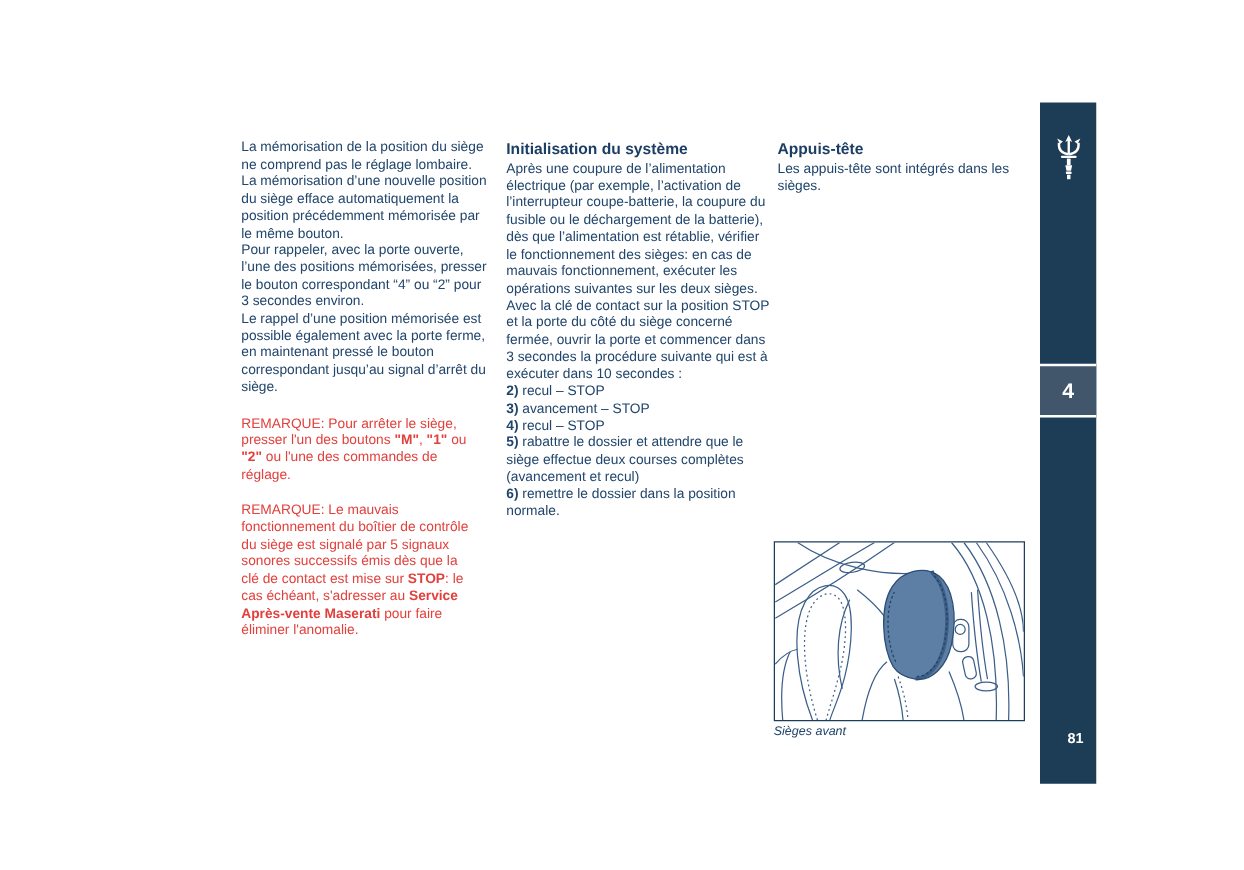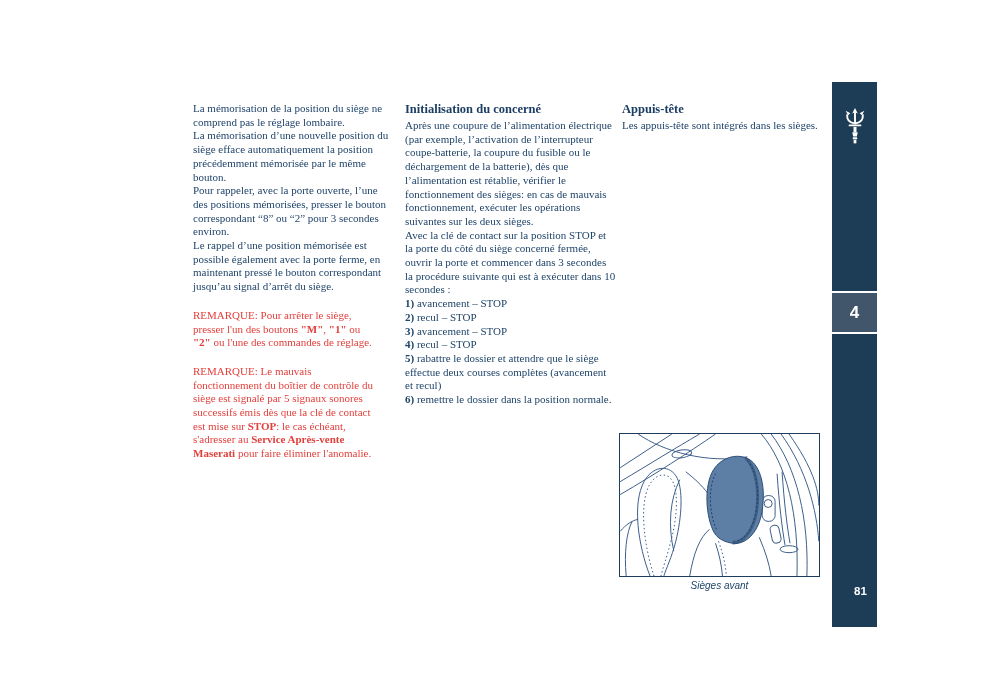--- a/index.html
+++ b/index.html
@@ -1,35 +1,35 @@
 <!DOCTYPE html>
 <html><head>
 <meta charset="utf-8">
 <style>
   html,body{margin:0;padding:0;background:#ffffff;}
   .page{
     position:relative;width:995px;height:696px;background:#ffffff;overflow:hidden;
     font-family:"Liberation Sans",sans-serif;color:#21456b;
   }
-  .col{position:absolute;top:102px;font-size:11px;line-height:13.7px;font-family:Liberation Serif, serif;}
+  .col{position:absolute;top:112px;font-size:11px;line-height:13.7px;}
   .col1{left:193px;width:201px;}
   .col2{left:405px;width:211px;}
   .col3{left:622px;width:200px;}
   .heading{font-size:12.5px;font-weight:bold;color:#1c3e64;margin:0 0 2px 0;line-height:15px;}
   .para{margin:0;}
   .note{color:#e2403c;margin:15px 16px 0 0;}
   .b{font-weight:bold;}
   .step{margin:0;}
   .figure-box{
     position:absolute;left:619px;top:433px;width:201px;height:144px;
     border:1.5px solid #1e3d5c;box-sizing:border-box;background:#fff;
   }
   .figure-box svg{display:block;width:100%;height:100%;}
   .figure-caption{
-    position:absolute;left:619px;top:580px;width:201px;text-align:center;
+    position:absolute;left:619px;top:580px;width:201px;text-align:left;
     font-style:italic;font-size:10px;color:#21456b;
   }
   .sidebar{position:absolute;left:832px;top:82px;width:45px;height:545px;background:#1d3c55;}
   .logo{position:absolute;top:26px;left:0;width:45px;display:flex;justify-content:center;}
   .chapter-tab{
     position:absolute;top:209px;left:0;width:45px;height:43px;box-sizing:border-box;
     background:#42566b;border-top:2px solid #ffffff;border-bottom:2px solid #ffffff;
     display:flex;align-items:center;justify-content:center;
     color:#ffffff;font-weight:bold;font-size:17px;
   }
@@ -39,31 +39,30 @@
   }
 </style>
 </head>
 <body>
 
 <div class="page">
 
   <div class="col col1">
     <p class="para">La mémorisation de la position du siège ne comprend pas le réglage lombaire.</p>
     <p class="para">La mémorisation d’une nouvelle position du siège efface automatiquement la position précédemment mémorisée par le même bouton.</p>
-    <p class="para">Pour rappeler, avec la porte ouverte, l’une des positions mémorisées, presser le bouton correspondant “8” ou “2” pour 3 secondes environ.</p>
+    <p class="para">Pour rappeler, avec la porte ouverte, l’une des positions mémorisées, presser le bouton correspondant “4” ou “2” pour 3 secondes environ.</p>
     <p class="para">Le rappel d’une position mémorisée est possible également avec la porte ferme, en maintenant pressé le bouton correspondant jusqu’au signal d’arrêt du siège.</p>
     <p class="note"><span>REMARQUE: Pour arrêter le siège, presser l'un des boutons </span><span class="b">"M"</span><span>, </span><span class="b">"1"</span><span> ou </span><span class="b">"2"</span><span> ou l'une des commandes de réglage.</span></p>
     <p class="note"><span>REMARQUE: Le mauvais fonctionnement du boîtier de contrôle du siège est signalé par 5 signaux sonores successifs émis dès que la clé de contact est mise sur </span><span class="b">STOP</span><span>: le cas échéant, s'adresser au </span><span class="b">Service Après-vente Maserati</span><span> pour faire éliminer l'anomalie.</span></p>
   </div>
 
   <div class="col col2">
-    <h2 class="heading">Initialisation du concerné</h2>
+    <h2 class="heading">Initialisation du système</h2>
     <p class="para">Après une coupure de l’alimentation électrique (par exemple, l’activation de l’interrupteur coupe-batterie, la coupure du fusible ou le déchargement de la batterie), dès que l’alimentation est rétablie, vérifier le fonctionnement des sièges: en cas de mauvais fonctionnement, exécuter les opérations suivantes sur les deux sièges.</p>
     <p class="para">Avec la clé de contact sur la position STOP et la porte du côté du siège concerné fermée, ouvrir la porte et commencer dans 3 secondes la procédure suivante qui est à exécuter dans 10 secondes :</p>
-    <div class="step"><span class="b">1)</span><span> avancement – STOP</span></div>
     <div class="step"><span class="b">2)</span><span> recul – STOP</span></div>
     <div class="step"><span class="b">3)</span><span> avancement – STOP</span></div>
     <div class="step"><span class="b">4)</span><span> recul – STOP</span></div>
     <div class="step"><span class="b">5)</span><span> rabattre le dossier et attendre que le siège effectue deux courses complètes (avancement et recul)</span></div>
     <div class="step"><span class="b">6)</span><span> remettre le dossier dans la position normale.</span></div>
   </div>
 
   <div class="col col3">
     <h2 class="heading">Appuis-tête</h2>
     <p class="para">Les appuis-tête sont intégrés dans les sièges.</p>

